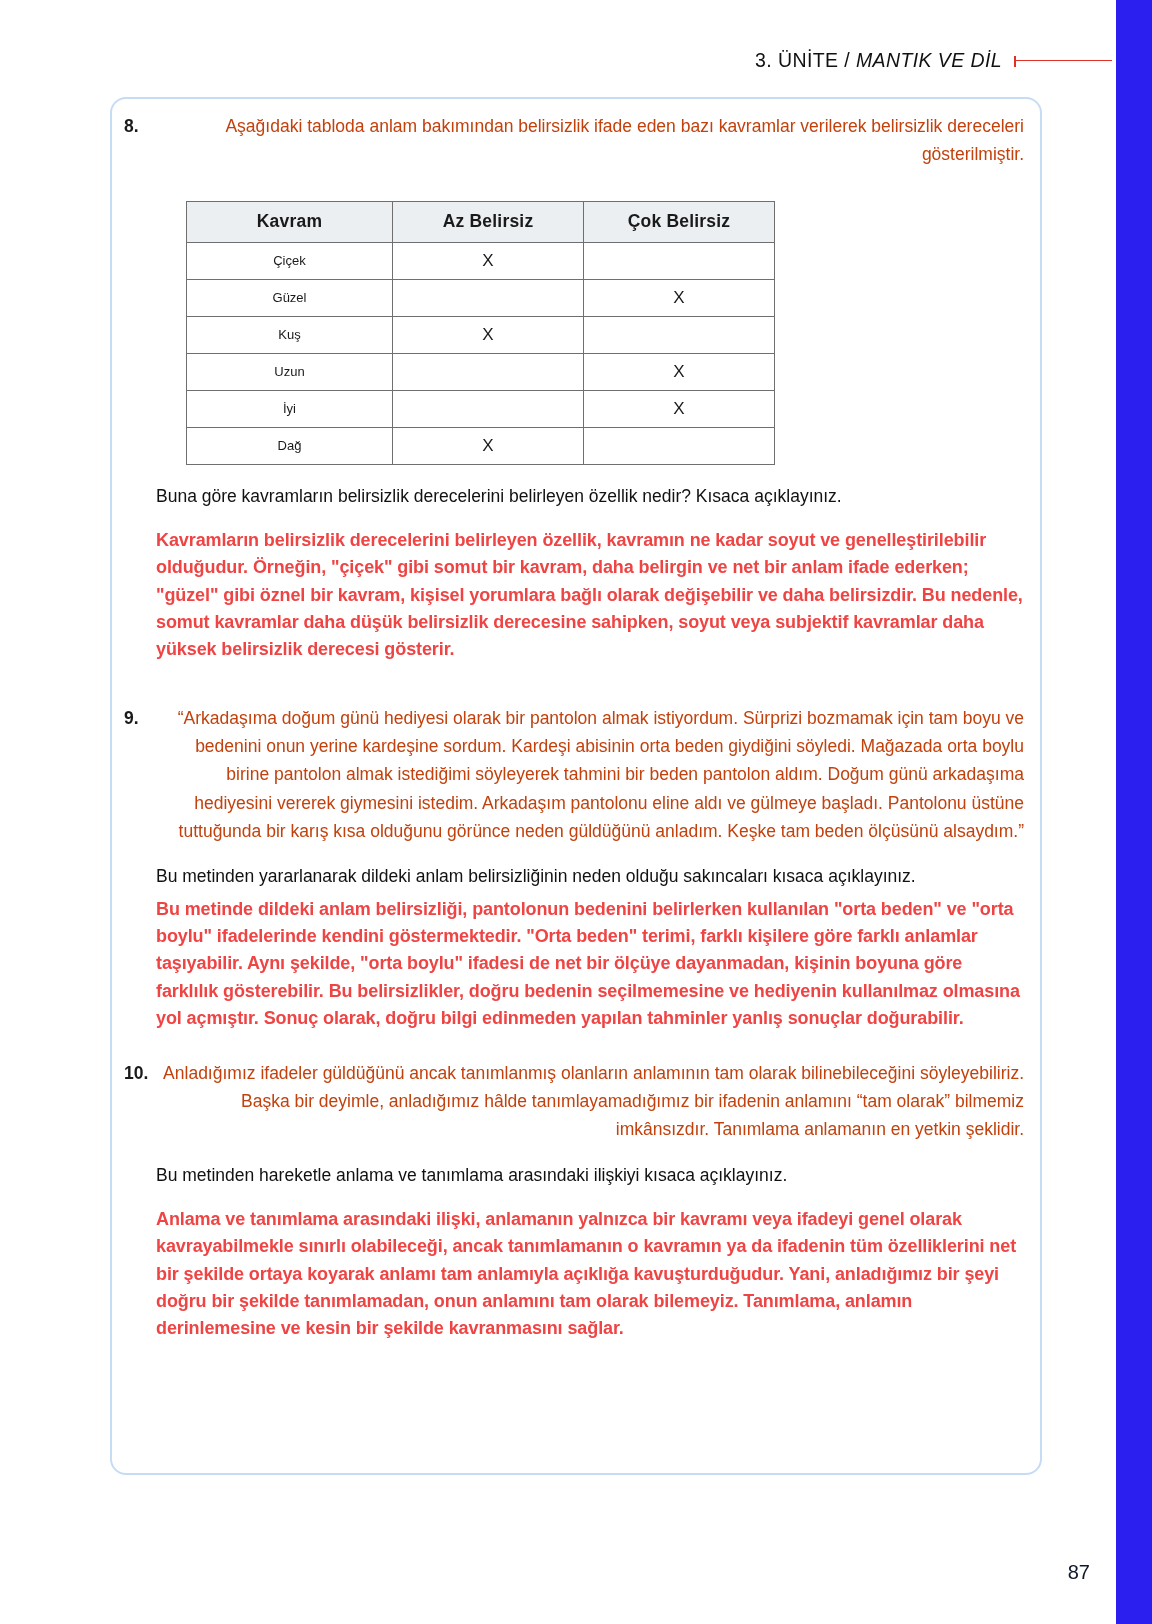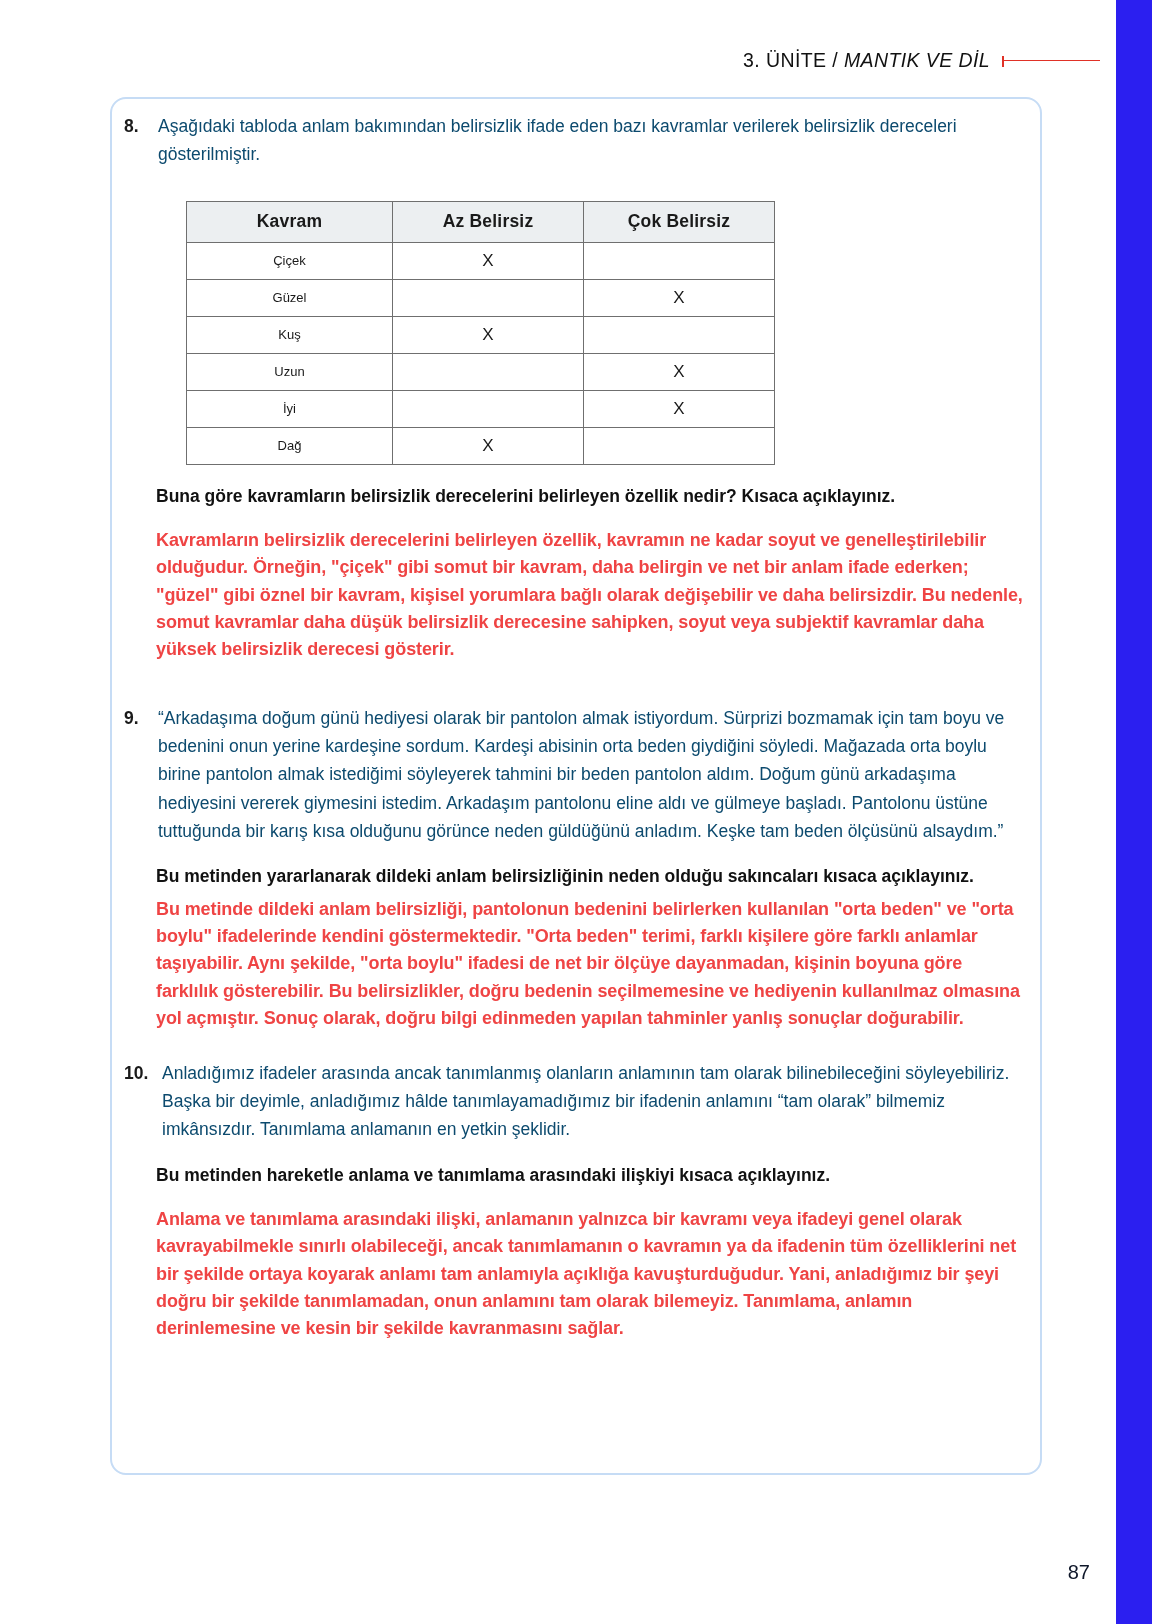--- a/index.html
+++ b/index.html
@@ -30,21 +30,21 @@
   
   .page-header {
     position: absolute;
     top: 42px;
     right: 36px;
     left: 0;
     height: 36px;
     display: flex;
     align-items: center;
     justify-content: flex-end;
-    padding-right: 16px;
+    padding-right: 4px;
   }
   .page-header .unit-label {
     font-size: 19.5px;
     letter-spacing: 0.4px;
     color: #111111;
     white-space: nowrap;
   }
   .page-header .unit-label .ital {
     font-style: italic;
   }
@@ -100,21 +100,22 @@
     line-height: 1.62;
     width: 34px;
     text-align: left;
     padding-right: 0;
   }
   .q-num.wide { width: 38px; }
   .q-body {
     flex: 1 1 auto;
     font-size: 17.5px;
     line-height: 1.62;
-    color: #0c4a6e;
+    color: #c2410c;
+    text-align: right;
   }
 
   
   .tbl-wrap {
     margin: 32px 0 0 62px;
   }
   table.concepts {
     border-collapse: collapse;
     width: 588px;
     table-layout: fixed;
@@ -138,21 +139,21 @@
   }
   table.concepts col.c1 { width: 206px; }
   table.concepts col.c2 { width: 191px; }
   table.concepts col.c3 { width: 191px; }
   table.concepts td.mark {
     font-size: 17px;
   }
 
   
   .prompt {
-    font-weight: bold;
+    font-weight: normal;
     font-size: 17.5px;
     line-height: 1.5;
     margin: 18px 0 0 32px;
     color: #111111;
   }
   .prompt.justified {
     text-align: justify;
     margin-right: 4px;
   }
 
@@ -260,21 +261,21 @@
     <div class="q-body">“Arkadaşıma doğum günü hediyesi olarak bir pantolon almak istiyordum. Sürprizi bozmamak için tam boyu ve bedenini onun yerine kardeşine sordum. Kardeşi abisinin orta beden giydiğini söyledi. Mağazada orta boylu birine pantolon almak istediğimi söyleyerek tahmini bir beden pantolon aldım. Doğum günü arkadaşıma hediyesini vererek giymesini istedim. Arkadaşım pantolonu eline aldı ve gülmeye başladı. Pantolonu üstüne tuttuğunda bir karış kısa olduğunu görünce neden güldüğünü anladım. Keşke tam beden ölçüsünü alsaydım.”</div>
   </div>
 
   <div class="prompt justified">Bu metinden yararlanarak dildeki anlam belirsizliğinin neden olduğu sakıncaları kısaca açıklayınız.</div>
   <div class="answer tight">Bu metinde dildeki anlam belirsizliği, pantolonun bedenini belirlerken kullanılan "orta beden" ve "orta boylu" ifadelerinde kendini göstermektedir. "Orta beden" terimi, farklı kişilere göre farklı anlamlar taşıyabilir. Aynı şekilde, "orta boylu" ifadesi de net bir ölçüye dayanmadan, kişinin boyuna göre farklılık gösterebilir. Bu belirsizlikler, doğru bedenin seçilmemesine ve hediyenin kullanılmaz olmasına yol açmıştır. Sonuç olarak, doğru bilgi edinmeden yapılan tahminler yanlış sonuçlar doğurabilir.</div>
 
   <div class="gap-md"></div>
 
   <div class="q">
     <div class="q-num wide">10.</div>
-    <div class="q-body">Anladığımız ifadeler arasında ancak tanımlanmış olanların anlamının tam olarak bilinebileceğini söyleyebiliriz. Başka bir deyimle, anladığımız hâlde tanımlayamadığımız bir ifadenin anlamını “tam olarak” bilmemiz imkânsızdır. Tanımlama anlamanın en yetkin şeklidir.</div>
+    <div class="q-body">Anladığımız ifadeler güldüğünü ancak tanımlanmış olanların anlamının tam olarak bilinebileceğini söyleyebiliriz. Başka bir deyimle, anladığımız hâlde tanımlayamadığımız bir ifadenin anlamını “tam olarak” bilmemiz imkânsızdır. Tanımlama anlamanın en yetkin şeklidir.</div>
   </div>
 
   <div class="prompt">Bu metinden hareketle anlama ve tanımlama arasındaki ilişkiyi kısaca açıklayınız.</div>
   <div class="answer">Anlama ve tanımlama arasındaki ilişki, anlamanın yalnızca bir kavramı veya ifadeyi genel olarak kavrayabilmekle sınırlı olabileceği, ancak tanımlamanın o kavramın ya da ifadenin tüm özelliklerini net bir şekilde ortaya koyarak anlamı tam anlamıyla açıklığa kavuşturduğudur. Yani, anladığımız bir şeyi doğru bir şekilde tanımlamadan, onun anlamını tam olarak bilemeyiz. Tanımlama, anlamın derinlemesine ve kesin bir şekilde kavranmasını sağlar.</div>
 
 </div>
 
 <div class="page-number">87</div>
 
 </body></html>

